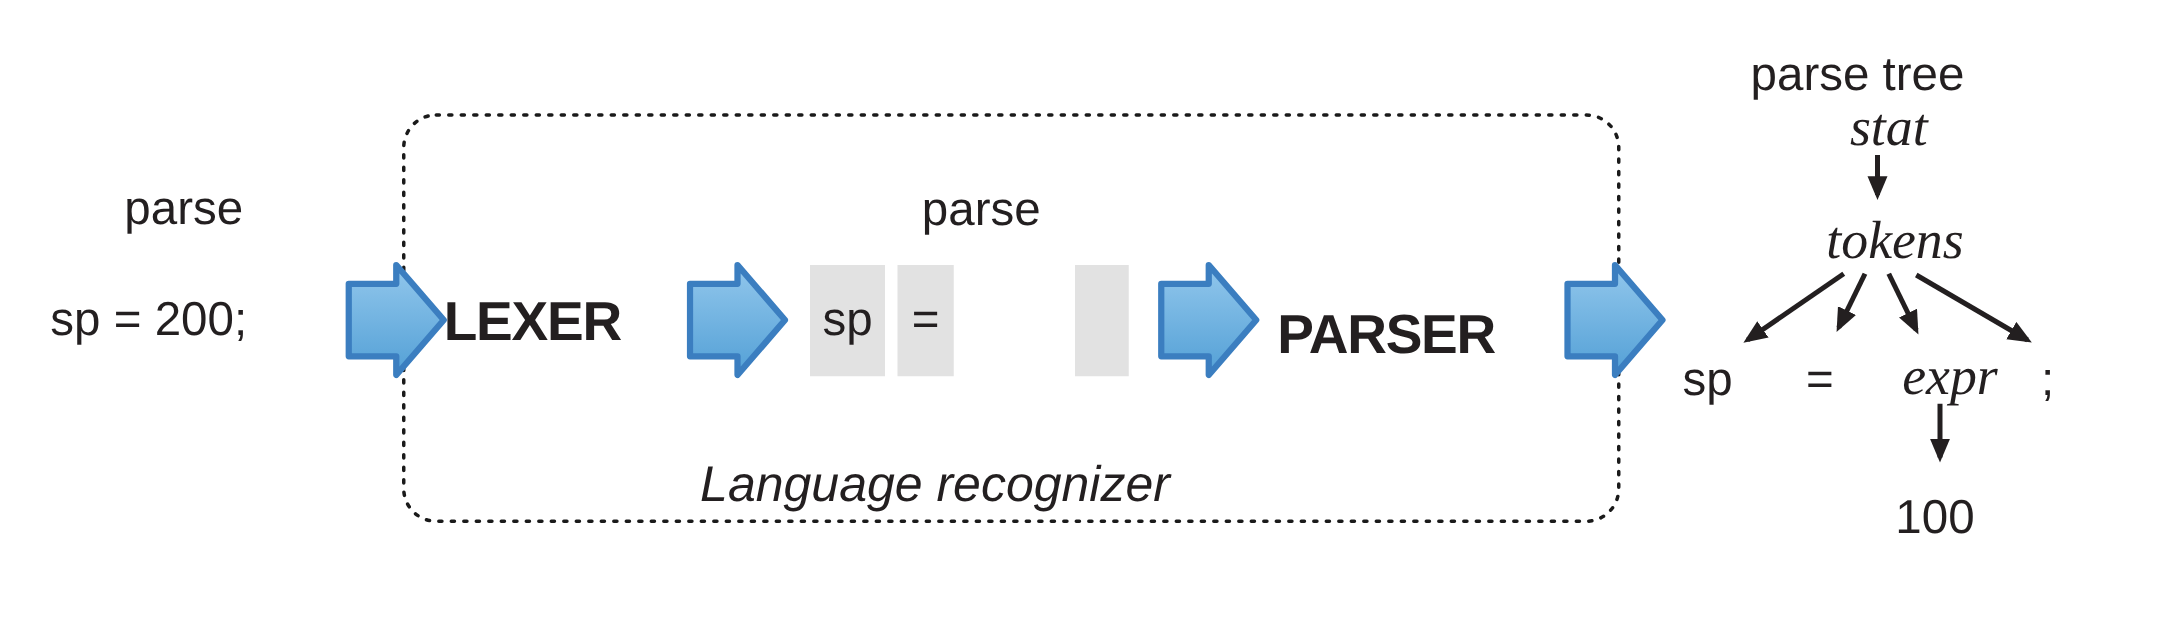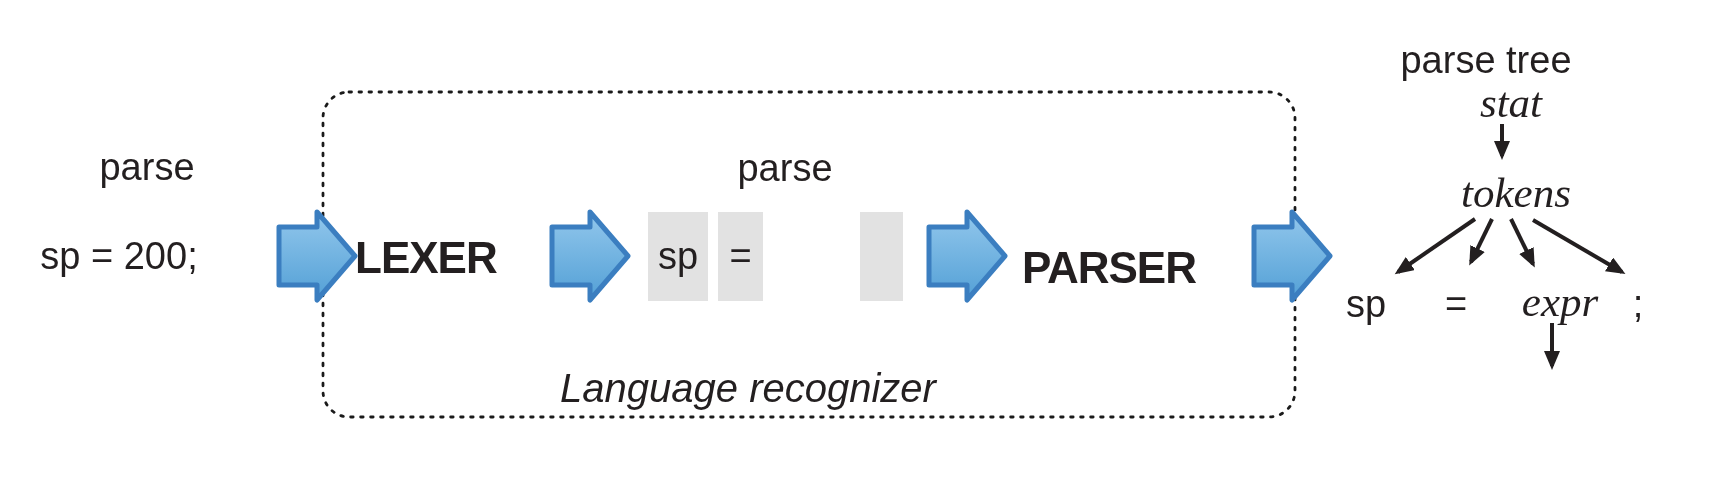--- a/index.html
+++ b/index.html
@@ -96,20 +96,21 @@
 
   <div class="abs caption z2" style="left:548px;top:365px;width:400px;">Language recognizer</div>
 
   <div class="abs label" style="left:1386px;top:37px;width:200px;">parse tree</div>
   <div class="abs tree-node" style="left:1441px;top:80px;width:140px;">stat</div>
   <div class="abs tree-node" style="left:1416px;top:170px;width:200px;">tokens</div>
   <div class="abs label" style="left:1306px;top:281px;width:120px;">sp</div>
   <div class="abs label" style="left:1396px;top:281px;width:120px;">=</div>
   <div class="abs tree-node" style="left:1500px;top:279px;width:120px;font-style:italic;">expr</div>
   <div class="abs label" style="left:1578px;top:281px;width:120px;">;</div>
+  <div class="abs label" style="left:1488px;top:391px;width:120px;">100</div>
 
   <svg class="edges" viewBox="0 0 448 496">
     <line x1="222" y1="124" x2="222" y2="156" marker-end="url(#arrowHead)"></line>
     <line x1="195" y1="219" x2="118" y2="272" marker-end="url(#arrowHead)"></line>
     <line x1="212" y1="219" x2="191" y2="262" marker-end="url(#arrowHead)"></line>
     <line x1="231" y1="219" x2="253" y2="264" marker-end="url(#arrowHead)"></line>
     <line x1="253" y1="220" x2="342" y2="272" marker-end="url(#arrowHead)"></line>
     <line x1="272" y1="323" x2="272" y2="366" marker-end="url(#arrowHead)"></line>
   </svg>
 

